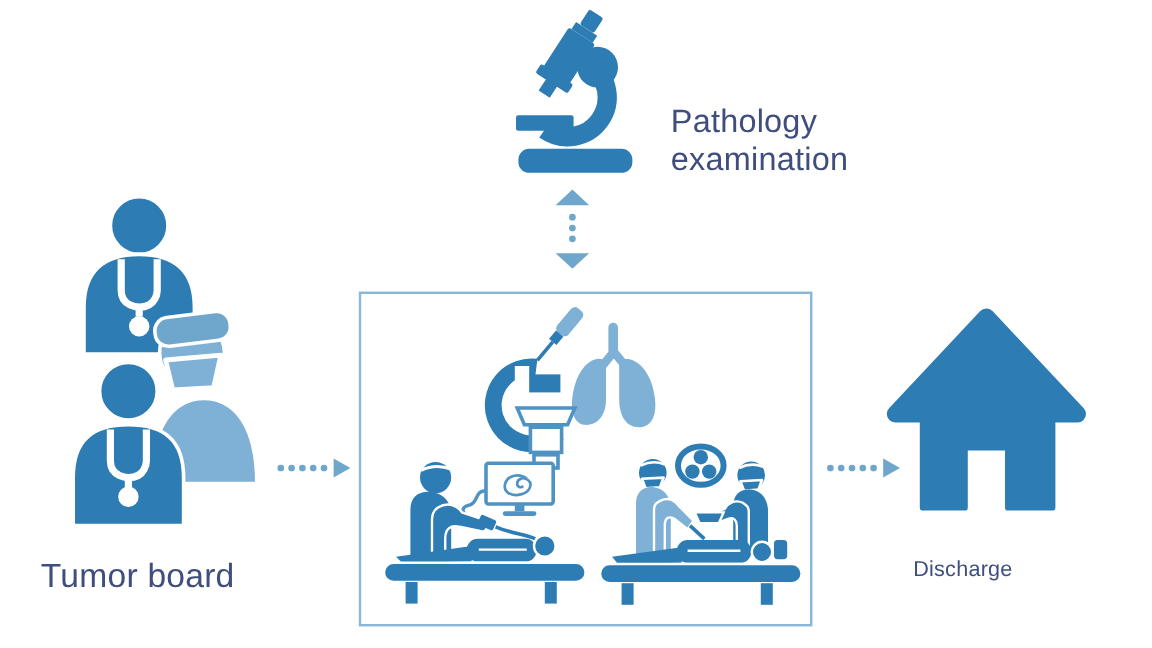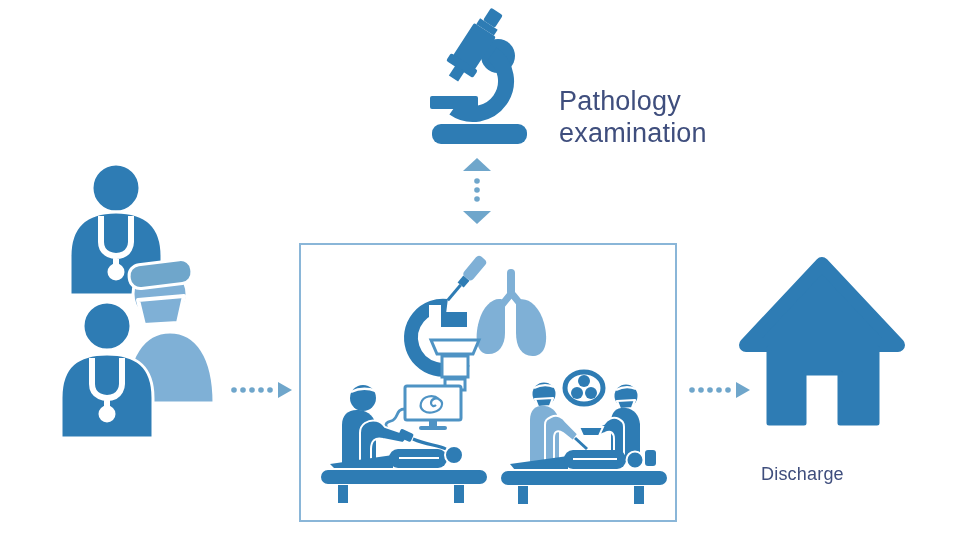--- a/index.html
+++ b/index.html
@@ -67,20 +67,21 @@
     <g>
       <circle cx="49" cy="166" r="24" fill="#2E7CB4" stroke="#fff" stroke-width="3"></circle>
       <path d="M3,278 L3,238 C3,206 20,194 49,194 C78,194 95,206 95,238 L95,278 Z" fill="#2E7CB4" stroke="#fff" stroke-width="3"></path>
       <g>
         <path d="M34,198 L34,224 C34,238 49,238 49,238 C64,238 64,224 64,224 L64,198 M49,238 L49,246" fill="none" stroke="#fff" stroke-width="6"></path>
         <circle cx="49" cy="254" r="8.5" fill="#fff"></circle>
       </g>
     </g>
   </svg>
 
+  <div class="abs label" style="left:34px;top:464px;font-size:28px">Tumor board</div>
 
   <svg class="abs" style="left:230px;top:380px" width="64" height="20" viewBox="0 0 64 20">
     <g fill="#6FA6CB">
       <circle cx="4" cy="10" r="2.8"></circle>
         <circle cx="13" cy="10" r="2.8"></circle>
         <circle cx="22" cy="10" r="2.8"></circle>
       <circle cx="31" cy="10" r="2.8"></circle>
         <circle cx="40" cy="10" r="2.8"></circle>
       <path d="M48,2 L62,10 L48,18 Z"></path>
     </g>

